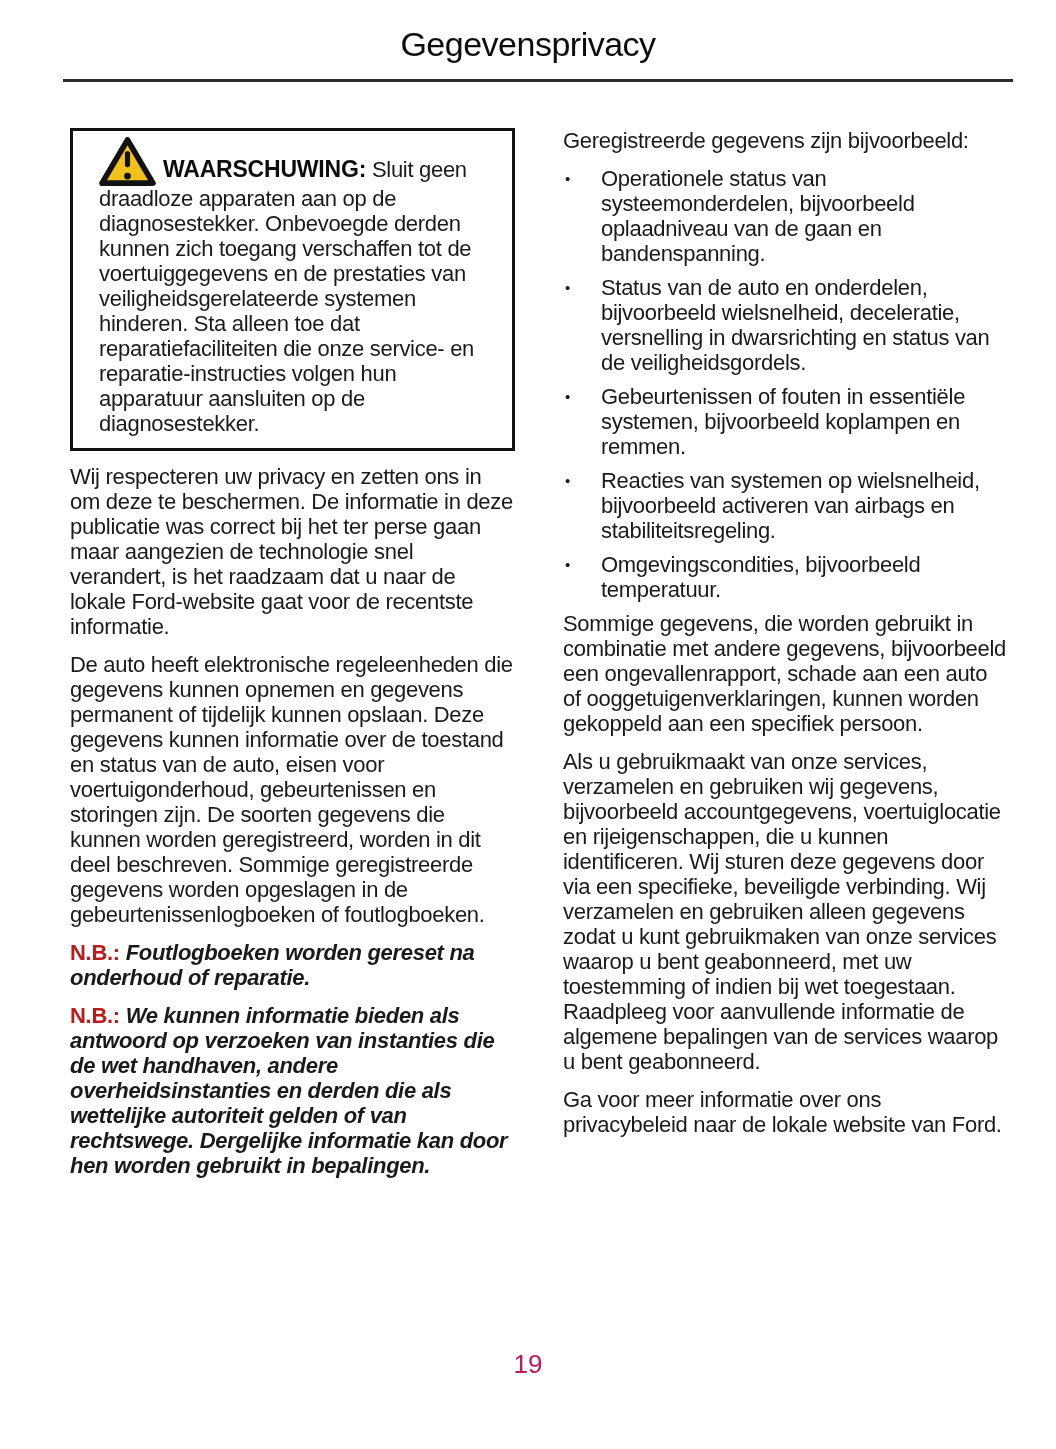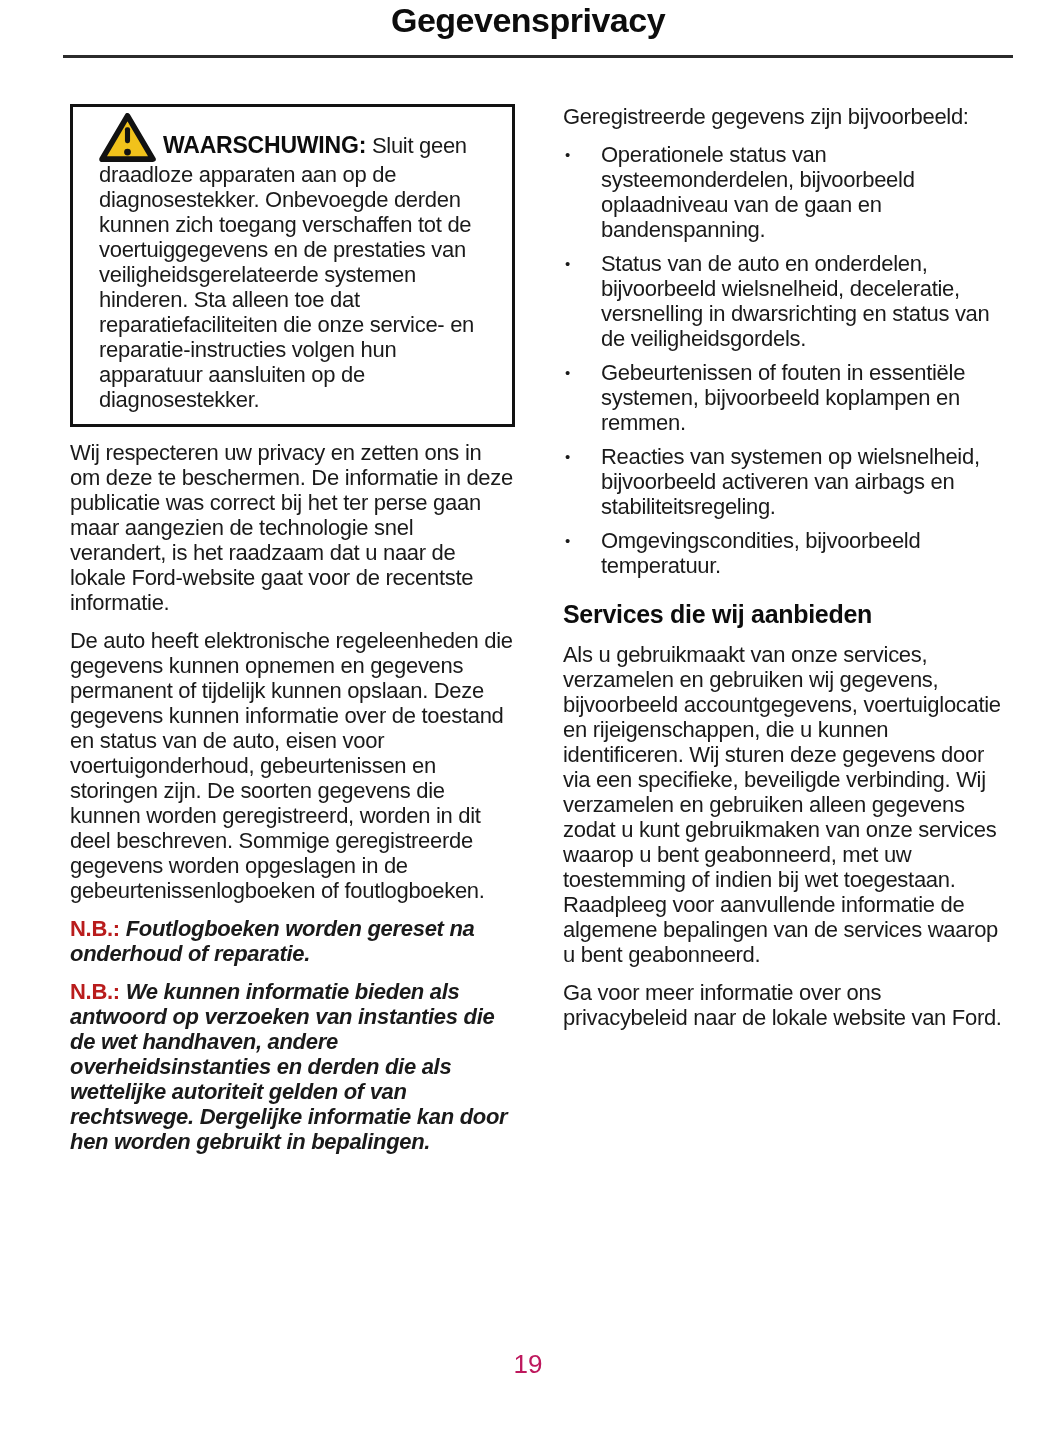--- a/index.html
+++ b/index.html
@@ -11,24 +11,25 @@
     position: relative;
     width: 1056px;
     height: 1449px;
     background: #ffffff;
     font-family: "Liberation Sans", sans-serif;
     color: #1a1a1a;
     overflow: hidden;
   }
   .page-title {
     margin: 0;
+    padding-top: 24px;
     text-align: center;
     font-size: 34px;
     line-height: 40px;
-    font-weight: bold;
+    font-weight: normal;
     color: #0d0d0d;
     letter-spacing: -0.5px;
   }
   .title-rule {
     border: none;
     border-top: 3px solid #2b2b2b;
     margin: 15px 43px 0 63px;
   }
   .columns {
     display: flex;
@@ -143,22 +144,22 @@
         <li class="bullet-item">
             <span class="bullet-marker">•</span>
             <span>Reacties van systemen op wielsnelheid, bijvoorbeeld activeren van airbags en stabiliteitsregeling.</span>
           </li>
         <li class="bullet-item">
             <span class="bullet-marker">•</span>
             <span>Omgevingscondities, bijvoorbeeld temperatuur.</span>
           </li>
       </ul>
 
+      <p>Sommige gegevens, die worden gebruikt in combinatie met andere gegevens, bijvoorbeeld een ongevallenrapport, schade aan een auto of ooggetuigenverklaringen, kunnen worden gekoppeld aan een specifiek persoon.</p>
 
-      <h2 class="section-heading">Services die wij aanbieden</h2>
 
       <p>Als u gebruikmaakt van onze services, verzamelen en gebruiken wij gegevens, bijvoorbeeld accountgegevens, voertuiglocatie en rijeigenschappen, die u kunnen identificeren. Wij sturen deze gegevens door via een specifieke, beveiligde verbinding. Wij verzamelen en gebruiken alleen gegevens zodat u kunt gebruikmaken van onze services waarop u bent geabonneerd, met uw toestemming of indien bij wet toegestaan. Raadpleeg voor aanvullende informatie de algemene bepalingen van de services waarop u bent geabonneerd.</p>
       <p>Ga voor meer informatie over ons privacybeleid naar de lokale website van Ford.</p>
     </div>
 
   </div>
 
   <div class="page-number">19</div>
 
 </div>

